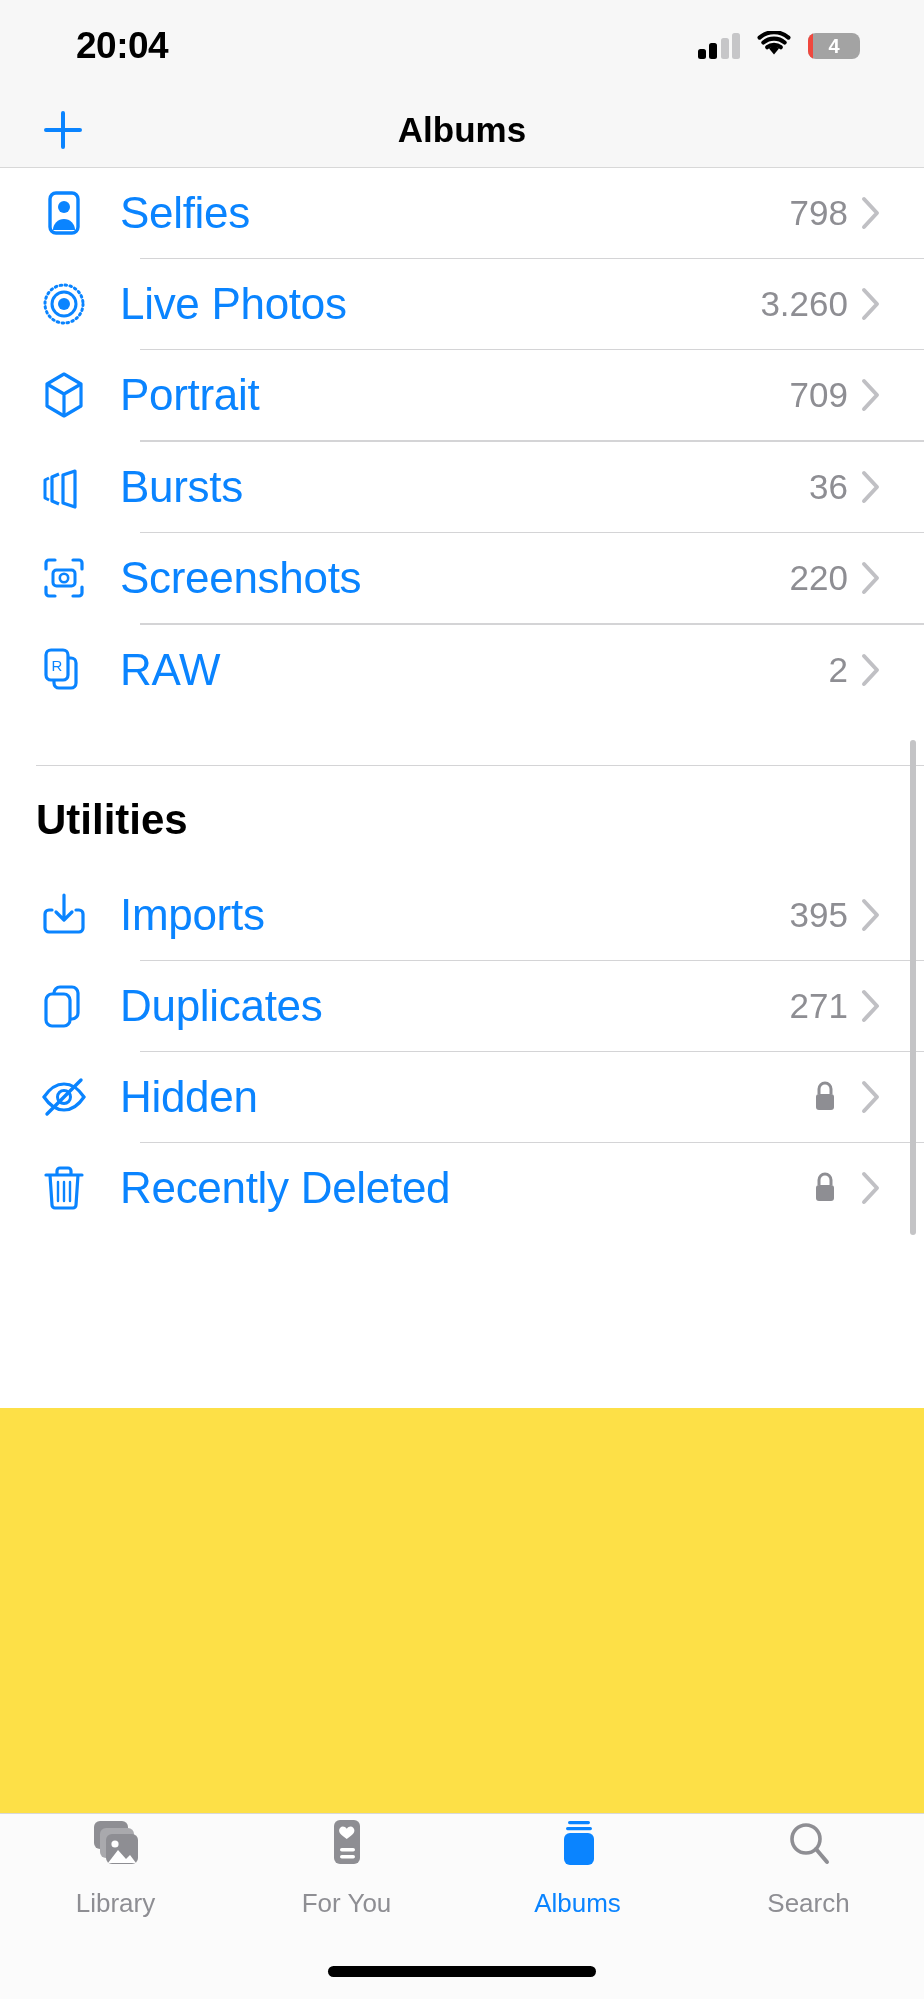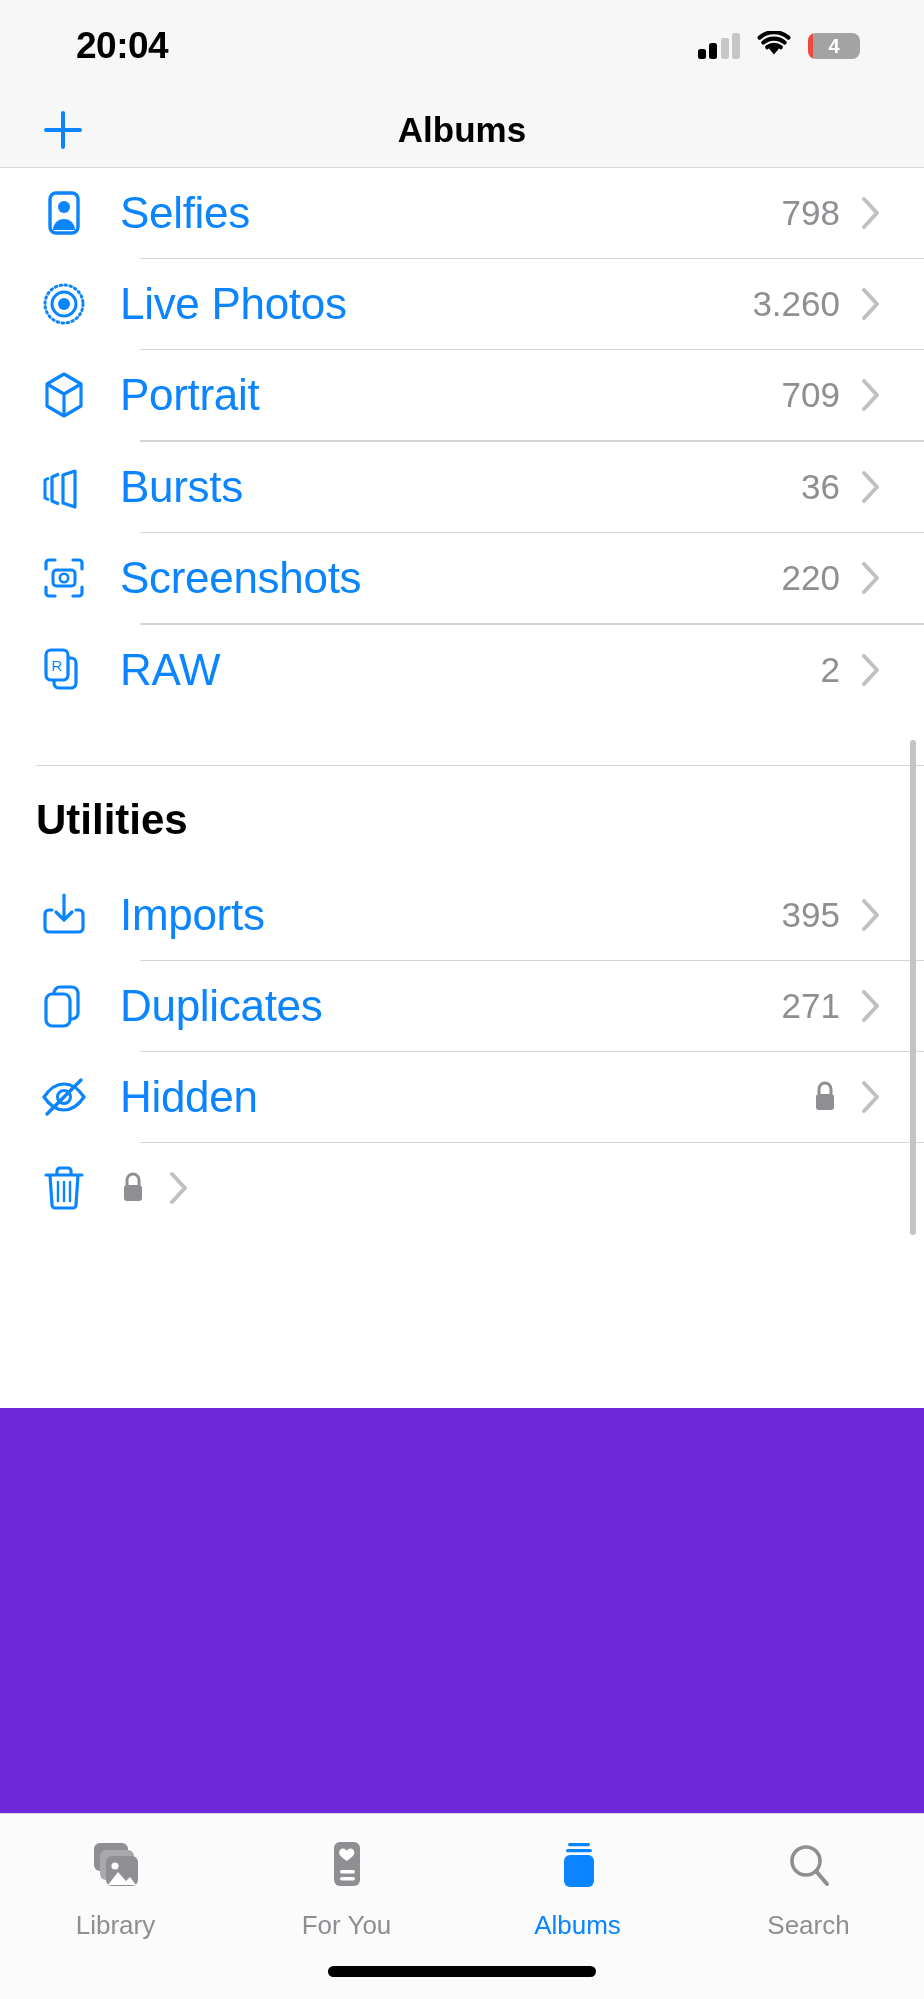--- a/index.html
+++ b/index.html
@@ -2,21 +2,21 @@
 <html><head>
 <meta charset="utf-8">
 <style>
   * { margin:0; padding:0; box-sizing:border-box; }
   html, body {
     width:924px; height:1999px;
     font-family:"Liberation Sans", sans-serif;
     background:#ffffff;
     overflow:hidden;
   }
-  .phone { position:relative; width:924px; height:1999px; background:#6d28d9; }
+  .phone { position:relative; width:924px; height:1999px; background:#fde047; }
 
   
   .statusbar {
     position:absolute; top:0; left:0; width:924px; height:92px;
     background:#f7f7f7;
     display:flex; align-items:center; justify-content:space-between;
     padding:0 64px 0 76px;
   }
   .status-time { font-size:37px; font-weight:bold; color:#000; letter-spacing:-0.5px; }
   .status-right { display:flex; align-items:center; gap:17px; }
@@ -59,42 +59,42 @@
     position:relative; display:flex; align-items:center;
     height:90px; padding:0 42px 0 36px;
   }
   .row .icon {
     width:56px; height:56px; flex:0 0 56px;
     display:flex; align-items:center; justify-content:center; margin-right:28px;
   }
   .row .label {
     flex:1 1 auto; font-size:44px; color:#0a84ff; letter-spacing:-0.3px;
   }
-  .row .count { font-size:35px; color:#8e8e93; margin-right:20px; }
+  .row .count { font-size:35px; color:#8e8e93; margin-right:12px; }
   .row .lock { margin-right:22px; display:flex; align-items:center; }
   .row .chev { display:flex; align-items:center; }
   .sep {
     height:1px; background:#d4d4d6; margin-left:140px; margin-right:0;
   }
   .sep.full { margin-left:36px; }
   .gap { height:50px; }
   .section-head {
     font-size:42px; font-weight:bold; color:#000;
     padding:30px 56px 26px 36px;
   }
   .scrollbar {
     position:absolute; right:8px; top:740px; width:6px; height:495px;
     background:#c4c4c6; border-radius:3px;
   }
 
   
   .tabbar {
     position:absolute; bottom:0; left:0; width:924px; height:186px;
     background:#fbfbfb; border-top:1px solid #d8d8d8;
-    display:flex; align-items:flex-start; padding-top:22px;
+    display:flex; align-items:flex-start; 
   }
   .tab { flex:1 1 25%; display:flex; flex-direction:column; align-items:center; gap:12px; }
   .tab .ticon { height:62px; display:flex; align-items:center; justify-content:center; }
   .tab .tlabel { font-size:26px; color:#8e8e93; }
   .tab.active .tlabel { color:#0a84ff; }
   .home-indicator {
     position:absolute; bottom:22px; left:50%; transform:translateX(-50%);
     width:268px; height:11px; border-radius:6px; background:#000;
   }
 </style>
@@ -312,20 +312,21 @@
 
     <div class="row">
       <span class="icon">
         <svg width="50" height="50" viewBox="0 0 50 50">
           <path d="M7 12 H43" stroke="#0a84ff" stroke-width="3.2" stroke-linecap="round"></path>
           <path d="M18 12 V8 a3 3 0 0 1 3-3 h8 a3 3 0 0 1 3 3 v4" stroke="#0a84ff" stroke-width="3.2" fill="none"></path>
           <path d="M11 12 L13 42 a3 3 0 0 0 3 3 h18 a3 3 0 0 0 3-3 L39 12" stroke="#0a84ff" stroke-width="3.2" fill="none" stroke-linejoin="round"></path>
           <path d="M19 19 V38 M25 19 V38 M31 19 V38" stroke="#0a84ff" stroke-width="2.4" stroke-linecap="round"></path>
         </svg>
       </span>
+      <span class="label">Recently Deleted</span>
       <span class="lock">
         <svg width="26" height="34" viewBox="0 0 26 34">
           <path d="M7 14 V9 a6 6 0 0 1 12 0 v5" stroke="#8e8e93" stroke-width="3" fill="none"></path>
           <rect x="4" y="14" width="18" height="16" rx="3" fill="#8e8e93"></rect>
         </svg>
       </span>
       <span class="chev">
         <svg width="22" height="36" viewBox="0 0 22 36">
             <path d="M4 4 L17 18 L4 32" stroke="#c0c0c4" stroke-width="4" fill="none" stroke-linecap="round" stroke-linejoin="round"></path>
           </svg>

